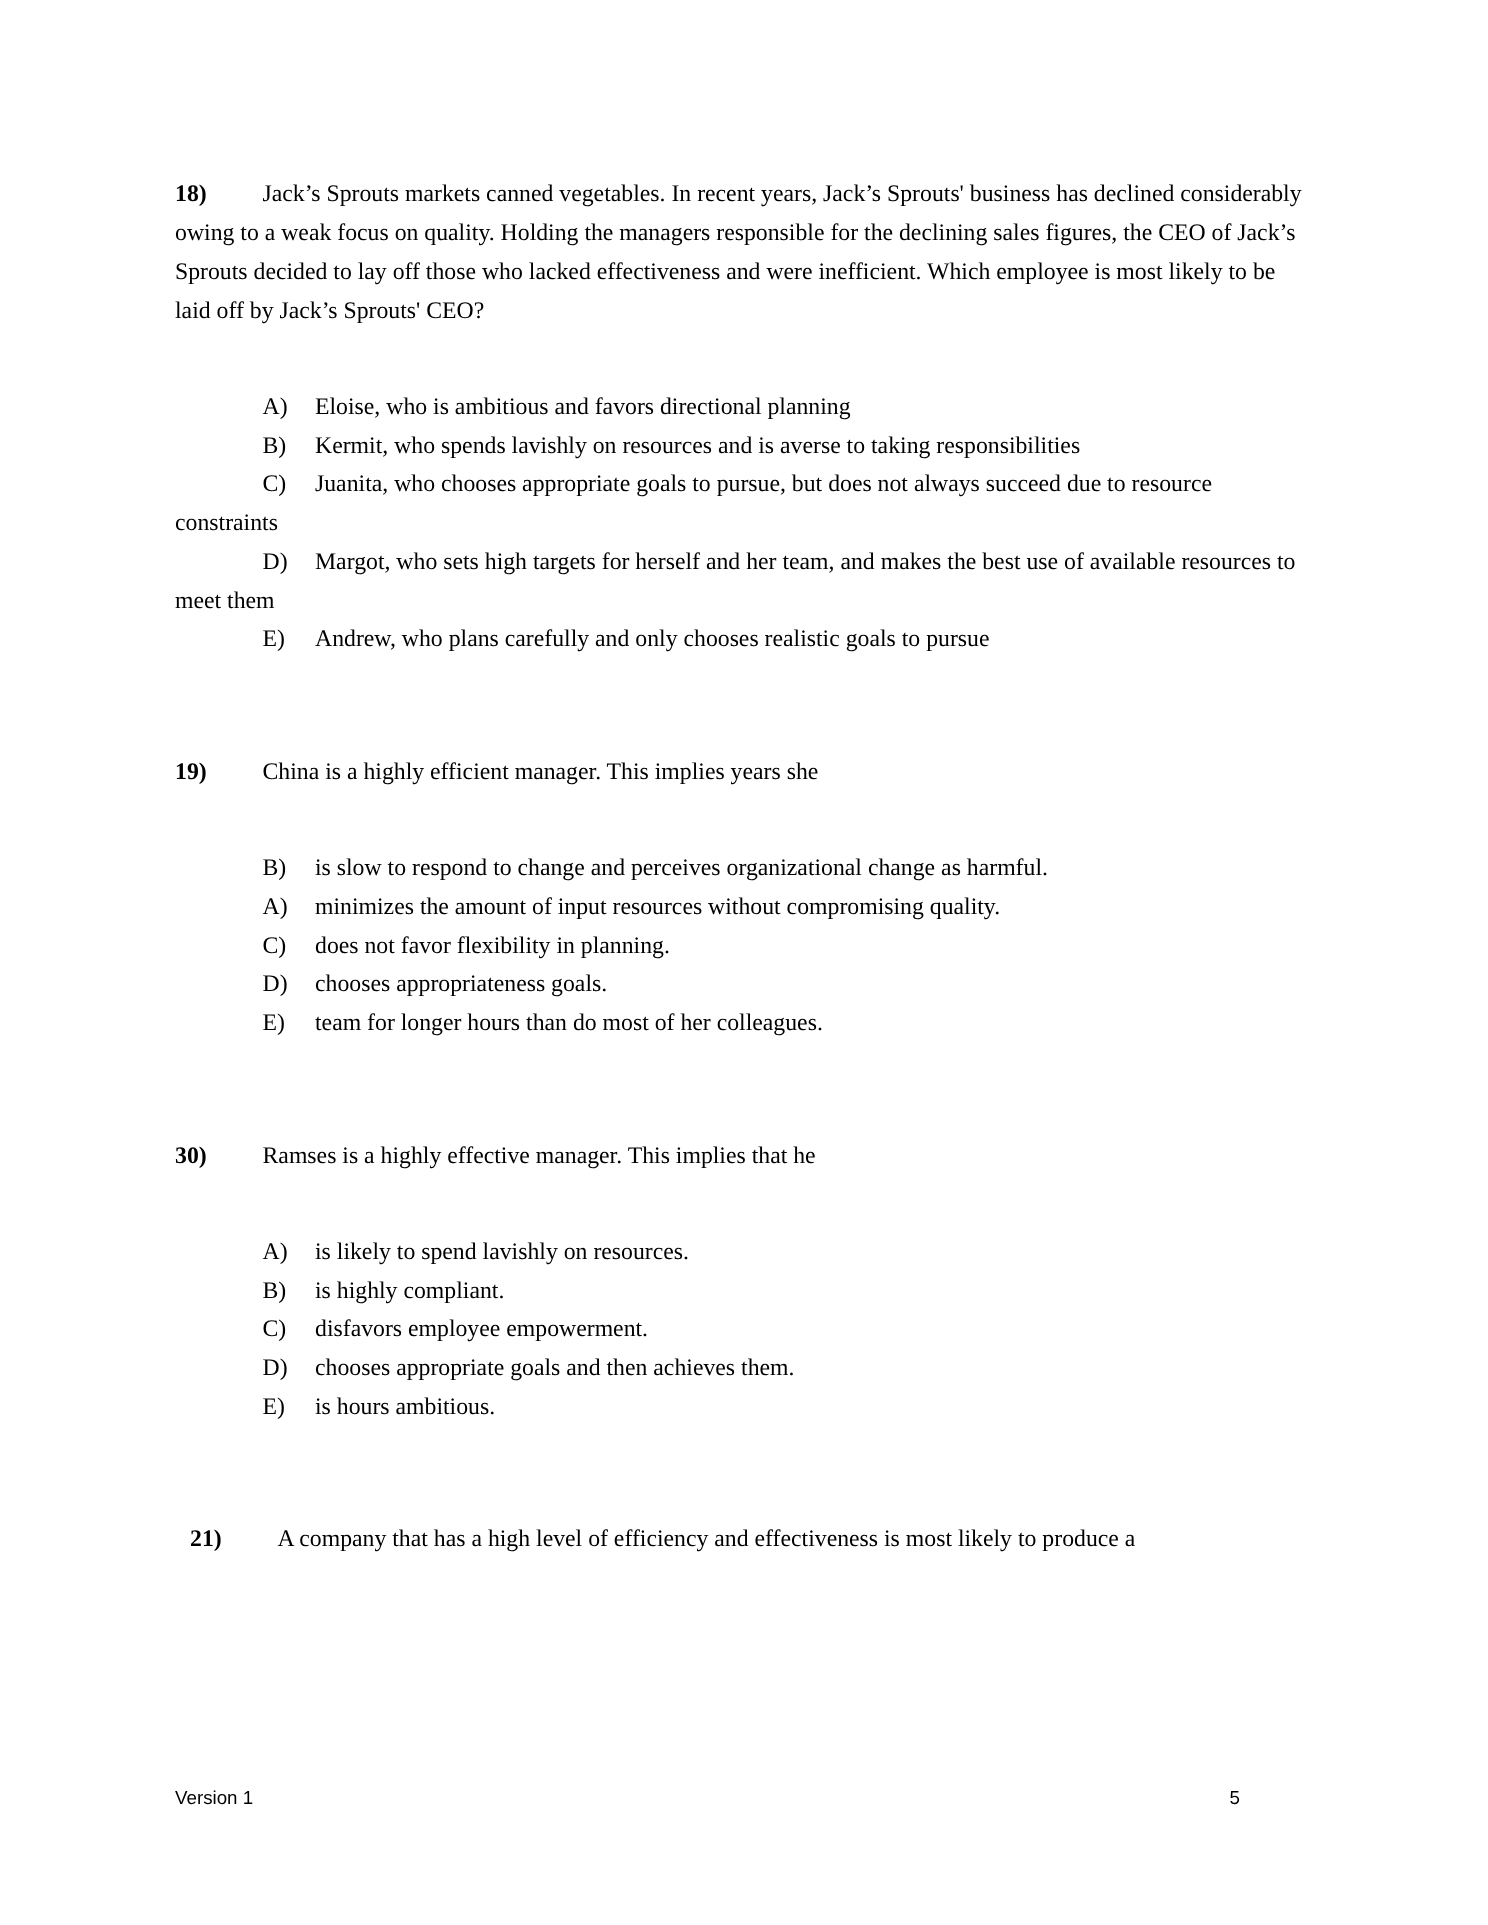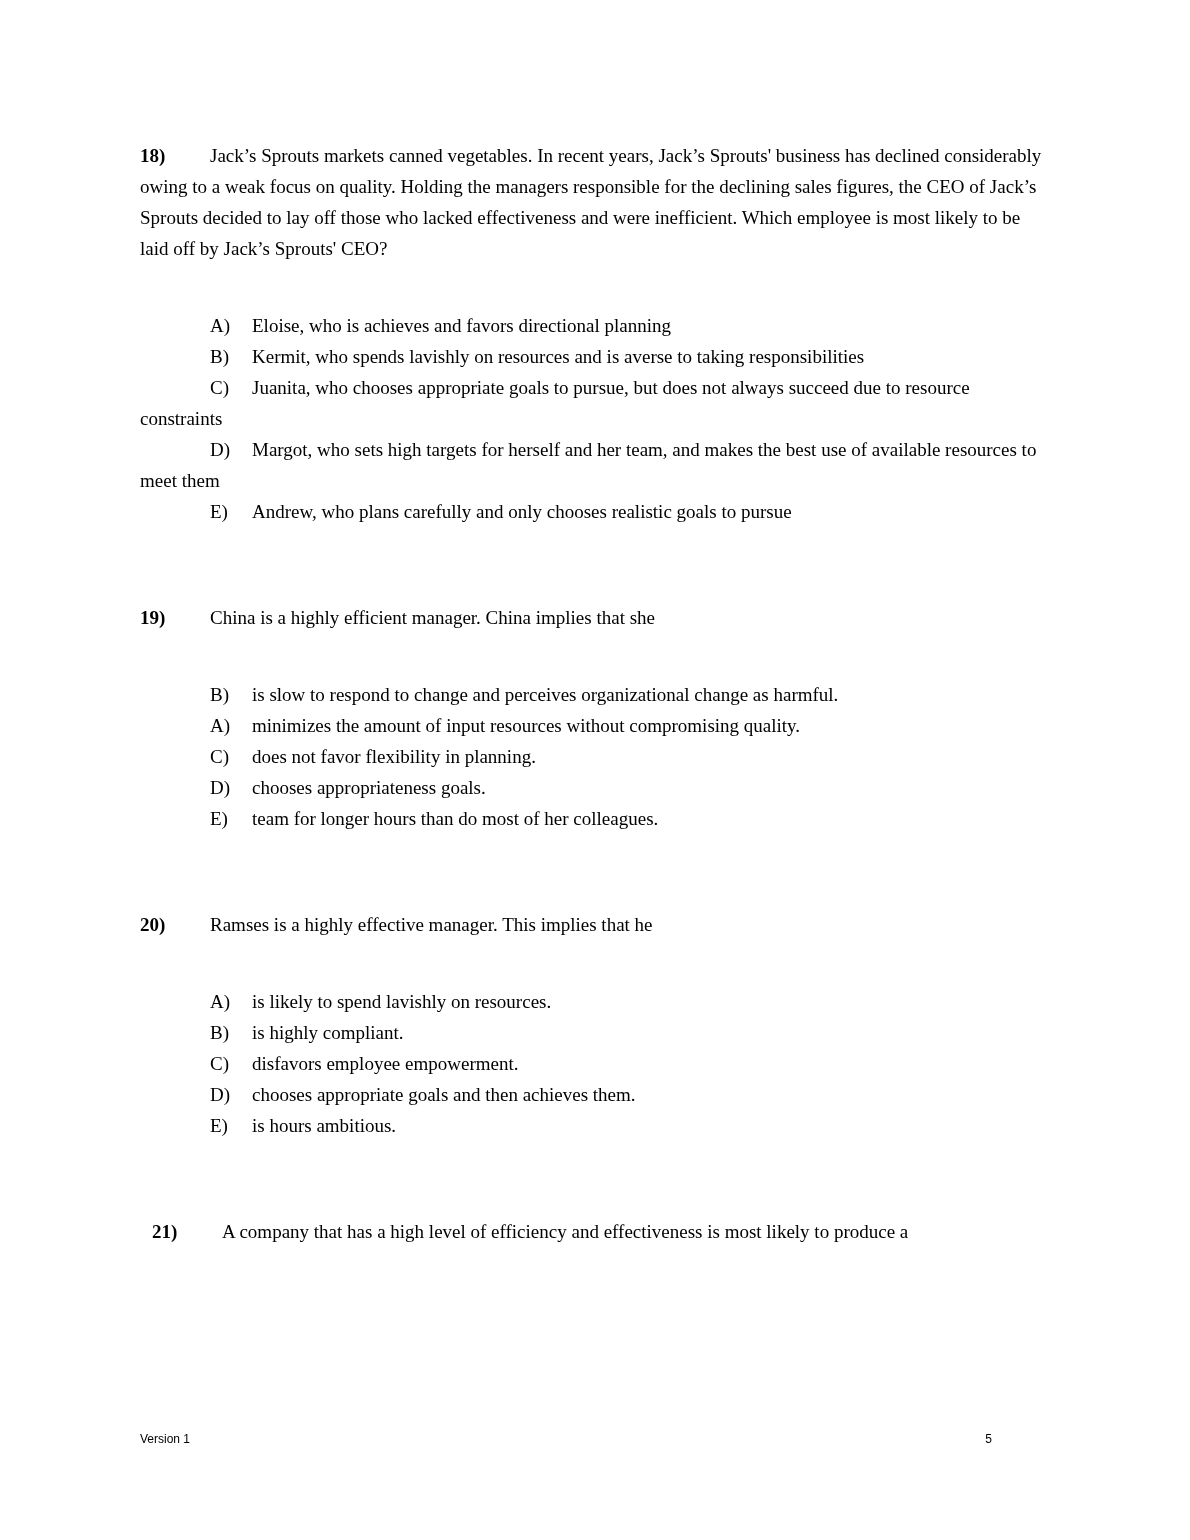--- a/index.html
+++ b/index.html
@@ -48,54 +48,54 @@
     text-indent: 0;
   }
   .footer {
     position: absolute;
     left: 140px;
     top: 1428px;
     width: 852px;
     display: flex;
     justify-content: space-between;
     font-family: "Liberation Sans", sans-serif;
-    font-size: 12px;
+    font-size: 15px;
     line-height: 22px;
     color: #000000;
   }
 </style>
 </head>
 <body>
 
 <div class="page">
 
   <section class="question">
     <p class="q-text"><span class="q-num">18)</span><span>Jack’s Sprouts markets canned vegetables. In recent years, Jack’s Sprouts' business has declined considerably owing to a weak focus on quality. Holding the managers responsible for the declining sales figures, the CEO of Jack’s Sprouts decided to lay off those who lacked effectiveness and were inefficient. Which employee is most likely to be laid off by Jack’s Sprouts' CEO?</span></p>
     <div class="options">
-      <p class="option"><span class="opt-letter">A)</span><span>Eloise, who is achieves and favors directional planning</span></p>
+      <p class="option"><span class="opt-letter">A)</span><span>Eloise, who is ambitious and favors directional planning</span></p>
       <p class="option"><span class="opt-letter">B)</span><span>Kermit, who spends lavishly on resources and is averse to taking responsibilities</span></p>
       <p class="option"><span class="opt-letter">C)</span><span>Juanita, who chooses appropriate goals to pursue, but does not always succeed due to resource constraints</span></p>
       <p class="option"><span class="opt-letter">D)</span><span>Margot, who sets high targets for herself and her team, and makes the best use of available resources to meet them</span></p>
       <p class="option"><span class="opt-letter">E)</span><span>Andrew, who plans carefully and only chooses realistic goals to pursue</span></p>
     </div>
   </section>
 
   <section class="question">
-    <p class="q-text"><span class="q-num">19)</span><span>China is a highly efficient manager. China implies that she</span></p>
+    <p class="q-text"><span class="q-num">19)</span><span>China is a highly efficient manager. This implies years she</span></p>
     <div class="options">
       <p class="option"><span class="opt-letter">B)</span><span>is slow to respond to change and perceives organizational change as harmful.</span></p>
       <p class="option"><span class="opt-letter">A)</span><span>minimizes the amount of input resources without compromising quality.</span></p>
       <p class="option"><span class="opt-letter">C)</span><span>does not favor flexibility in planning.</span></p>
       <p class="option"><span class="opt-letter">D)</span><span>chooses appropriateness goals.</span></p>
       <p class="option"><span class="opt-letter">E)</span><span>team for longer hours than do most of her colleagues.</span></p>
     </div>
   </section>
 
   <section class="question">
-    <p class="q-text"><span class="q-num">20)</span><span>Ramses is a highly effective manager. This implies that he</span></p>
+    <p class="q-text"><span class="q-num">30)</span><span>Ramses is a highly effective manager. This implies that he</span></p>
     <div class="options">
       <p class="option"><span class="opt-letter">A)</span><span>is likely to spend lavishly on resources.</span></p>
       <p class="option"><span class="opt-letter">B)</span><span>is highly compliant.</span></p>
       <p class="option"><span class="opt-letter">C)</span><span>disfavors employee empowerment.</span></p>
       <p class="option"><span class="opt-letter">D)</span><span>chooses appropriate goals and then achieves them.</span></p>
       <p class="option"><span class="opt-letter">E)</span><span>is hours ambitious.</span></p>
     </div>
   </section>
 
   <section class="question">

